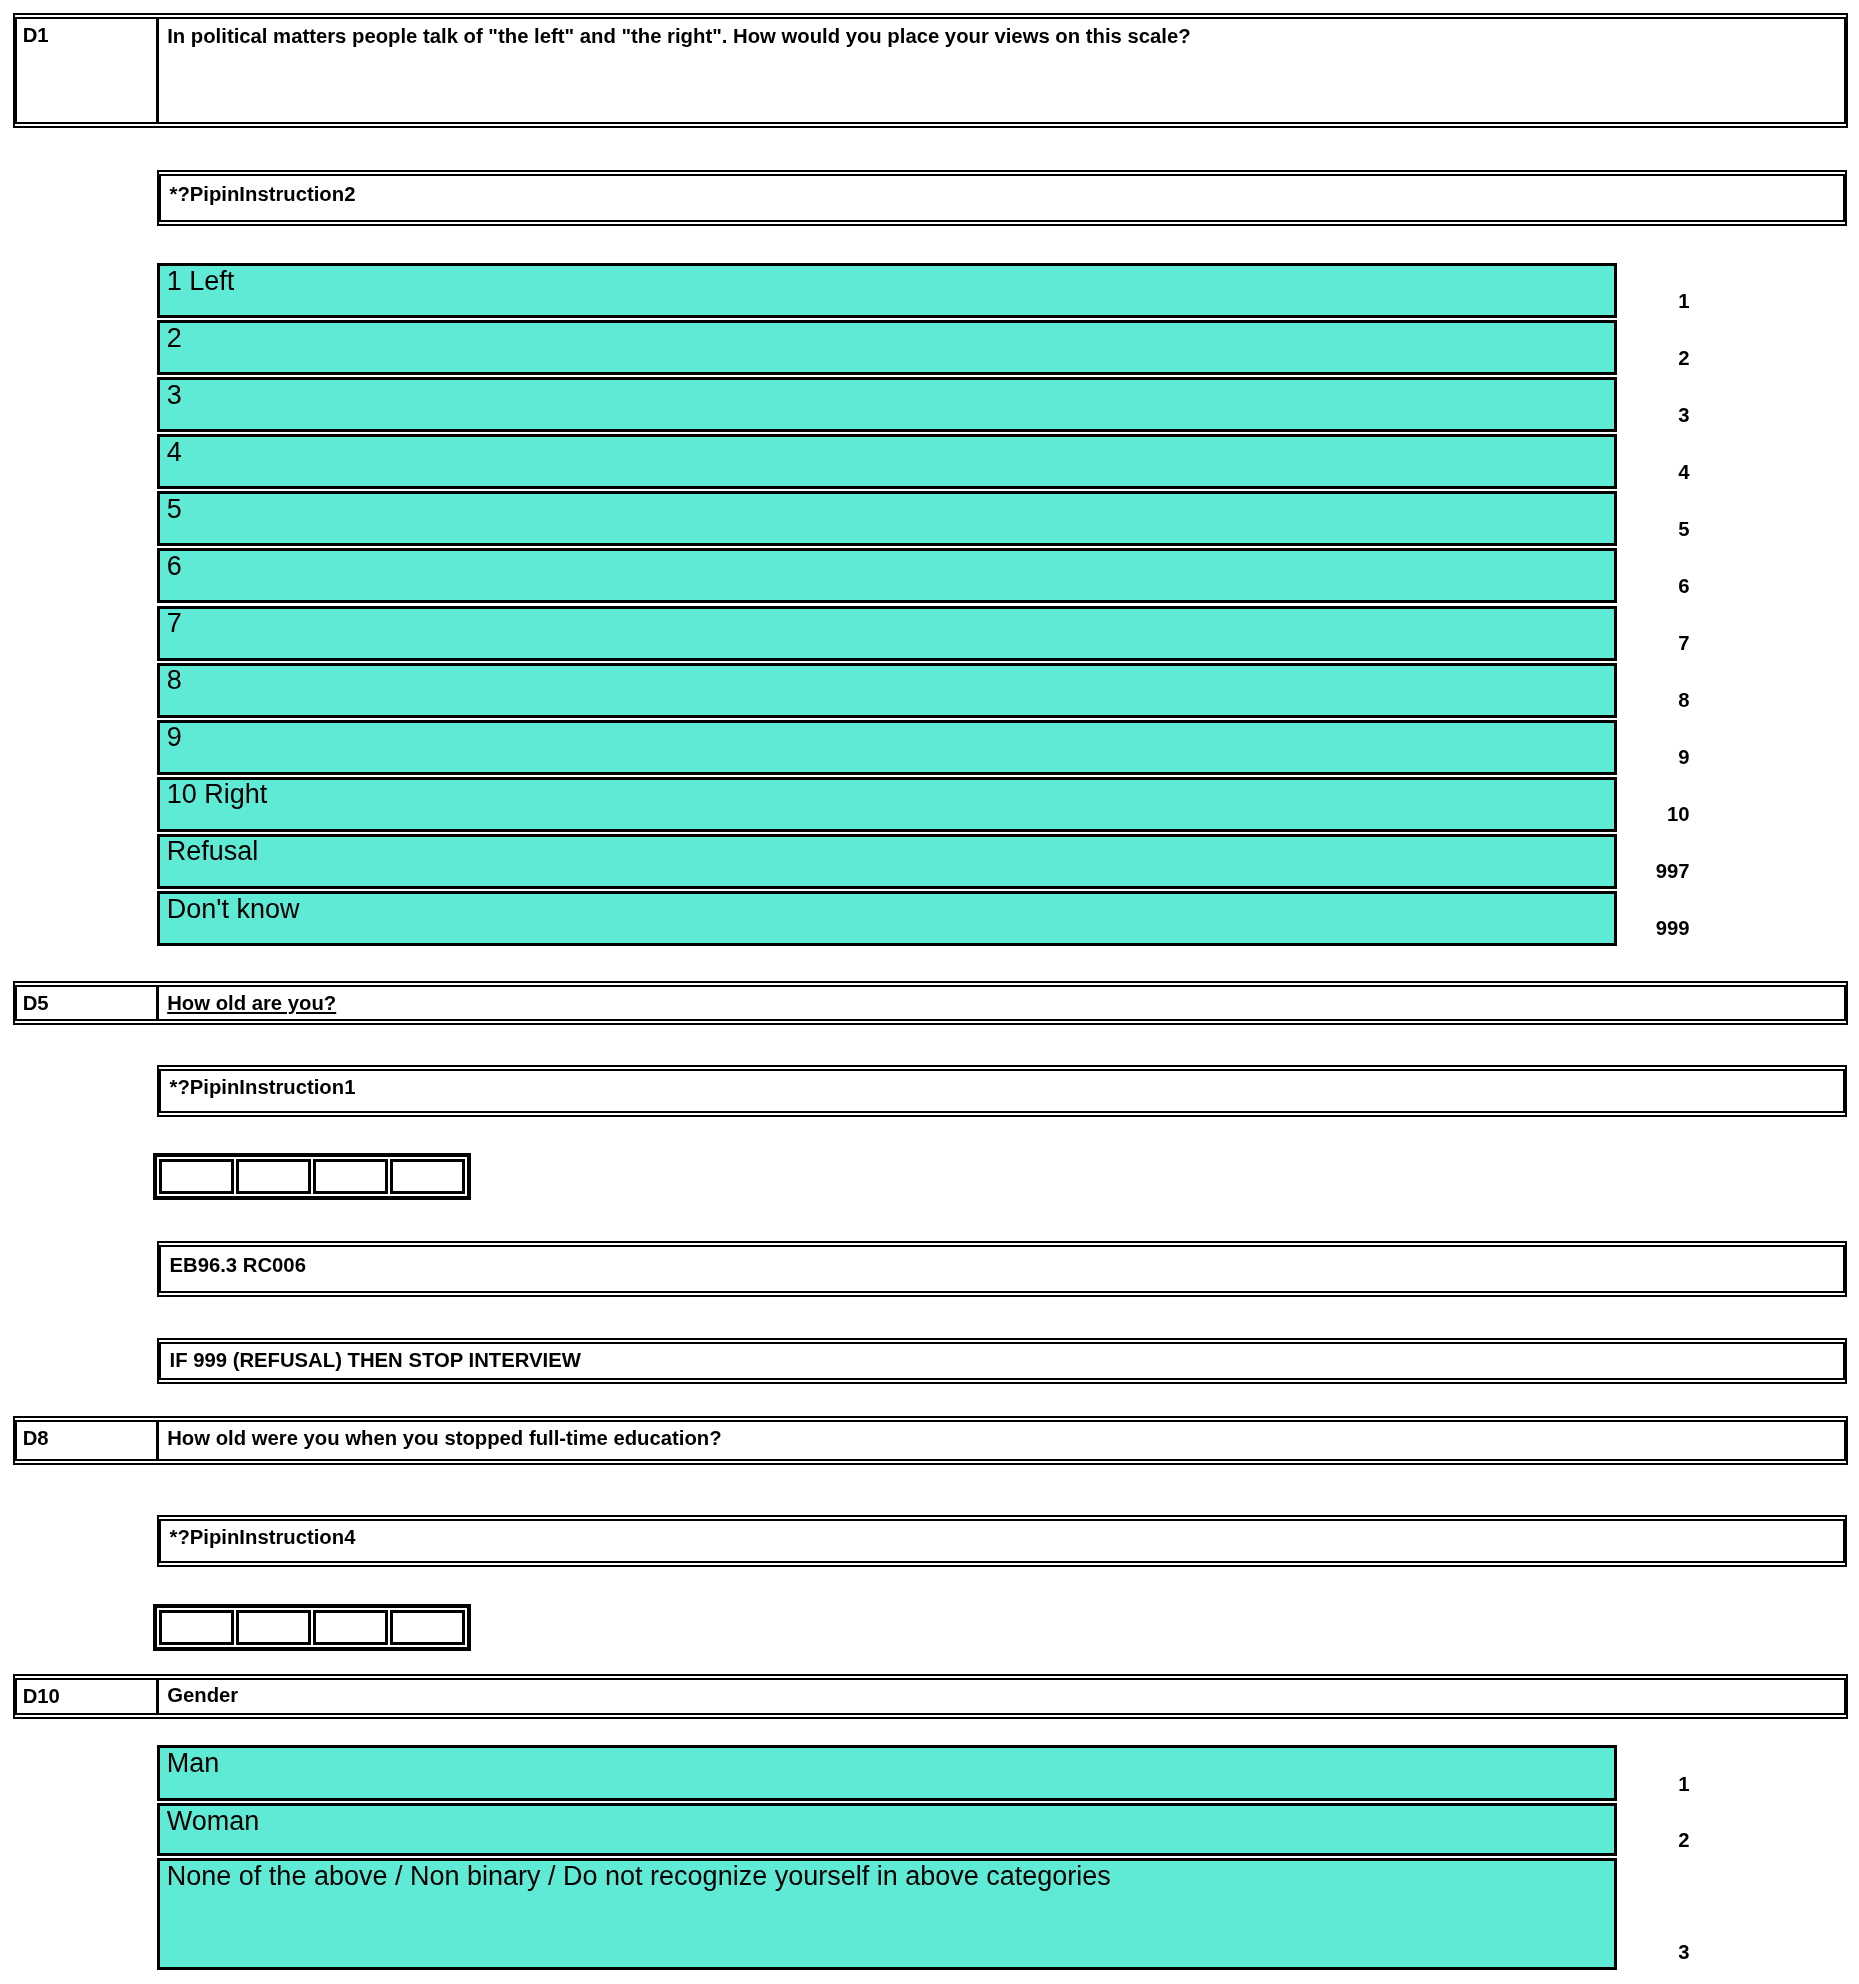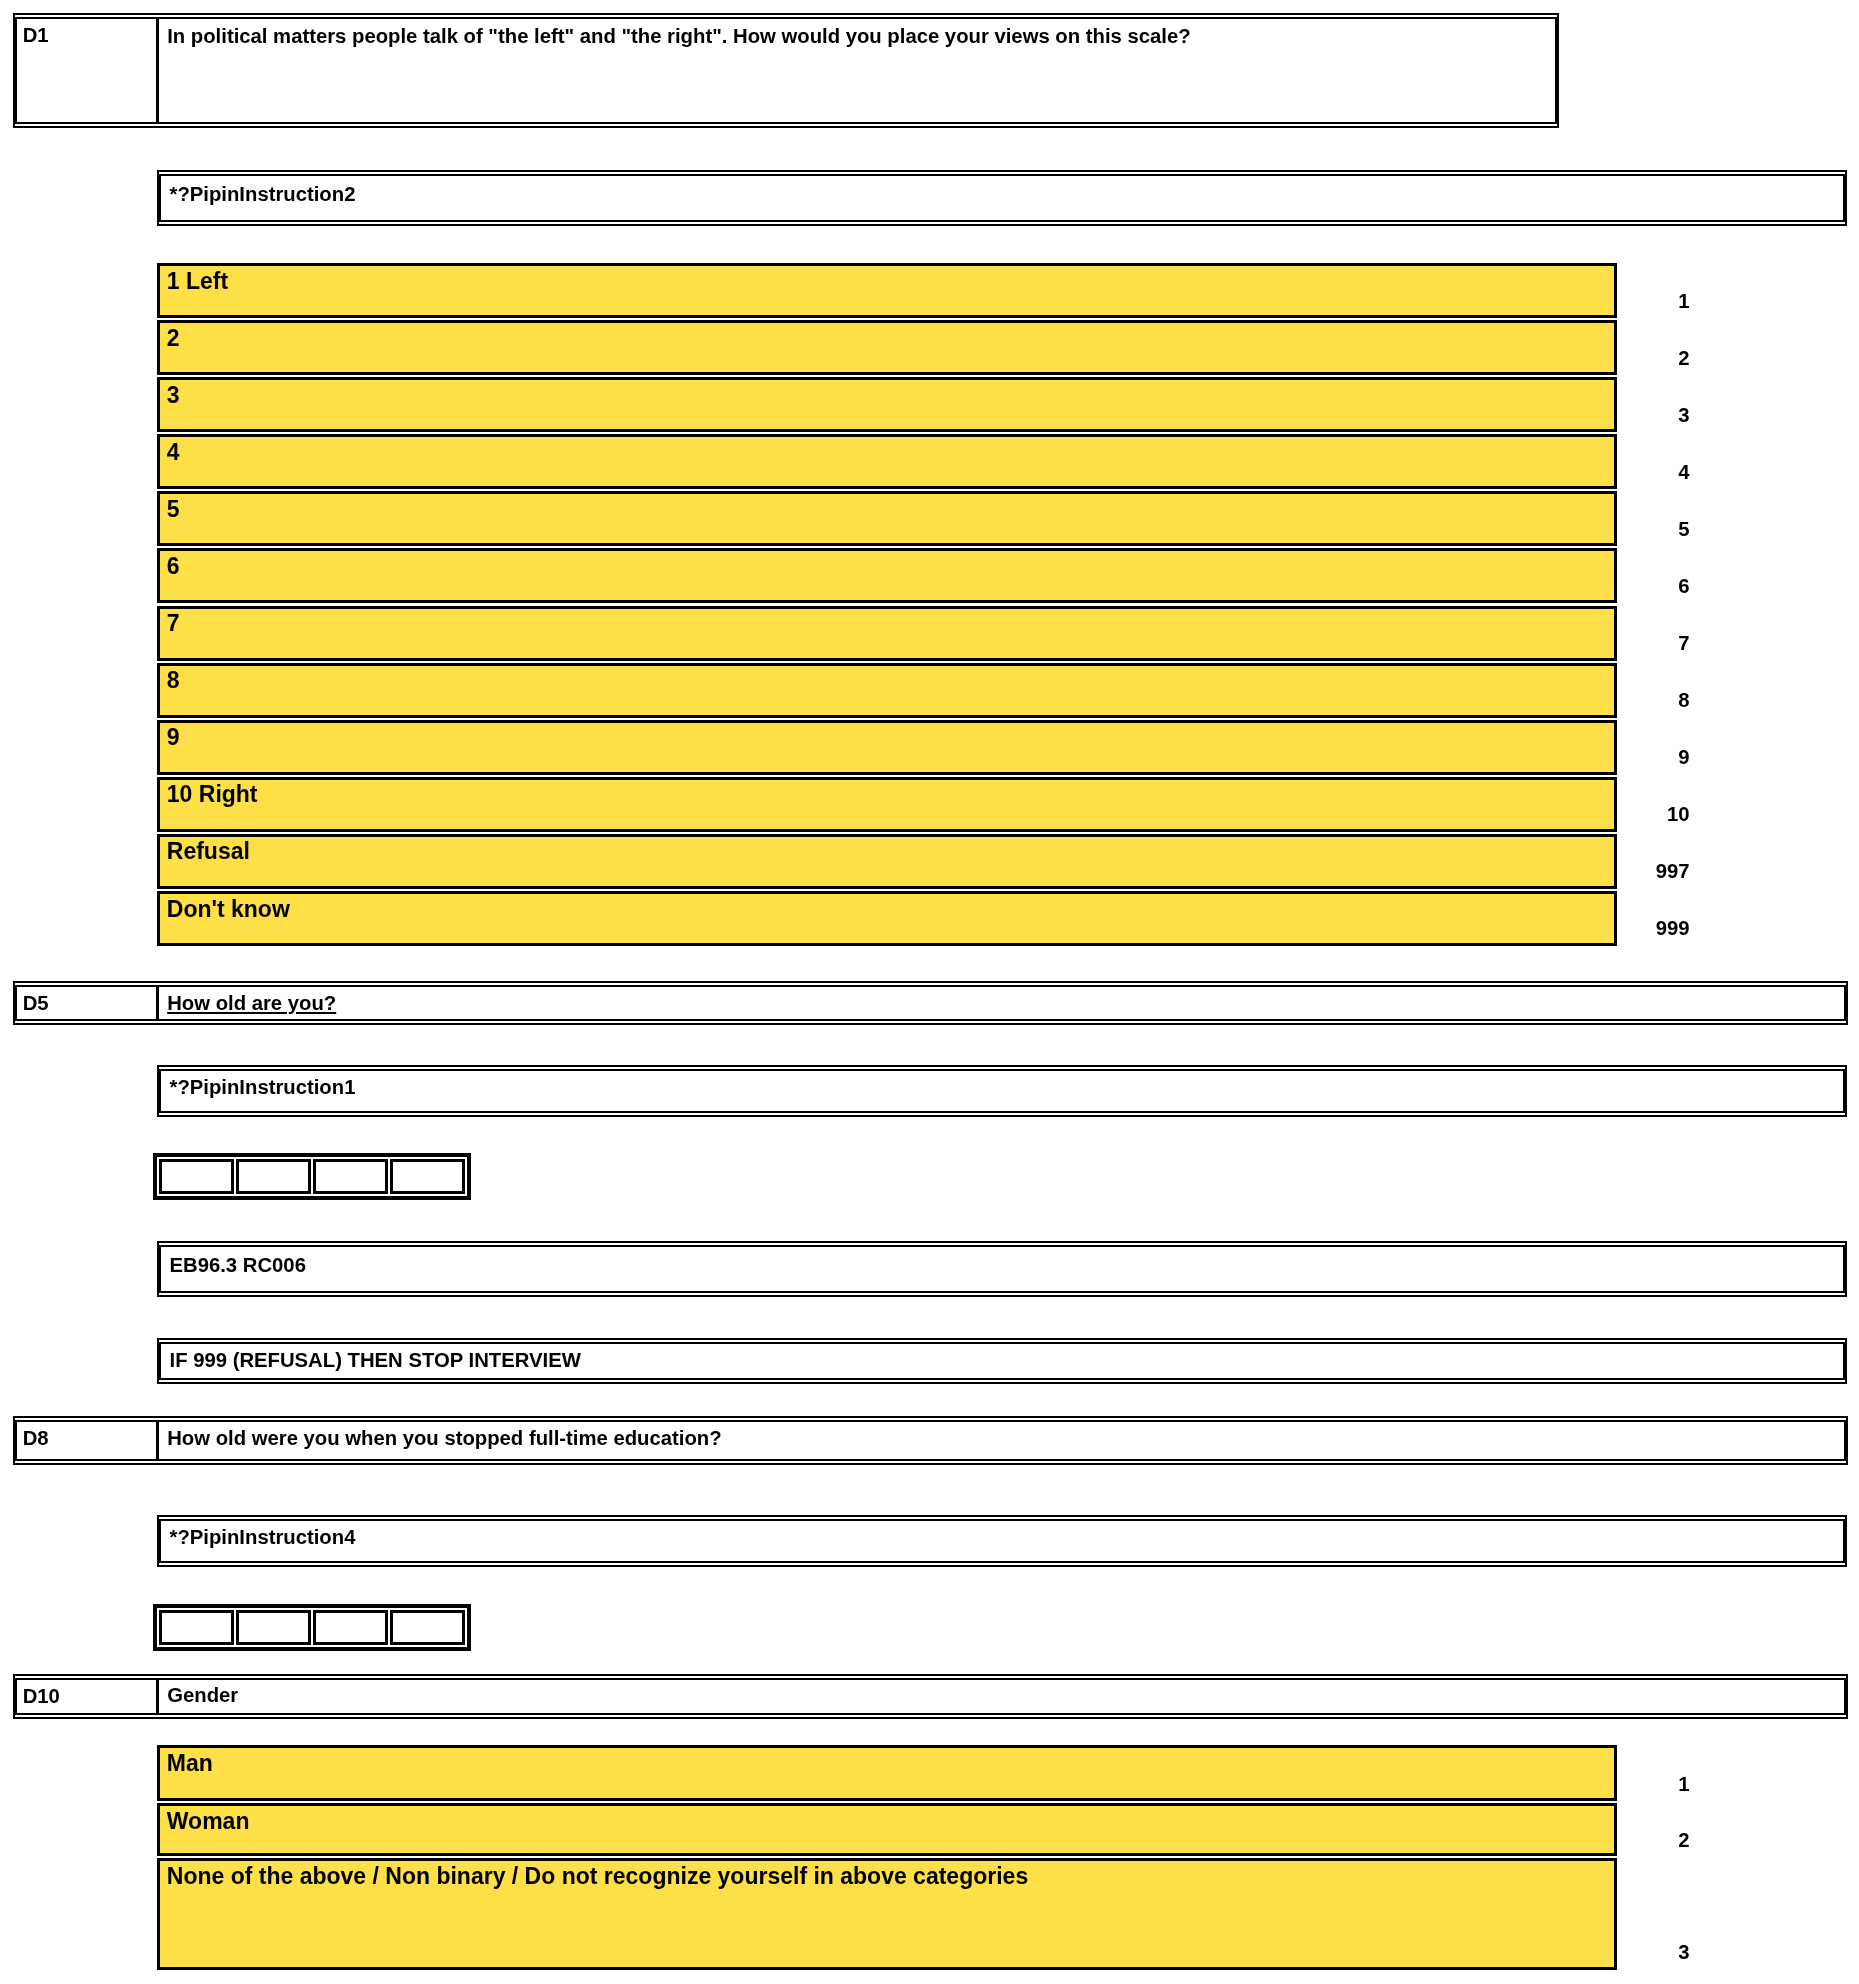--- a/index.html
+++ b/index.html
@@ -44,25 +44,25 @@
     font-size: 20.3px;
     font-weight: 700;
     line-height: 24px;
   }
 
   
   .opt-row {
     border: 3.8px solid #000;
     margin-bottom: 2.1px;
     padding: 2.5px 6.8px;
-    font-size: 23px;
-    font-weight: 700;
+    font-size: 27px;
+    font-weight: 400;
     line-height: 24px;
     box-sizing: border-box;
-    background: #fde047;
+    background: #5eead4;
   }
   .opt-row:last-child { margin-bottom: 0; }
 
   .code-col { display: flex; flex-direction: column; }
   .code-cell {
     display: flex;
     align-items: flex-end;
     justify-content: flex-end;
     padding: 0 6.4px 6.8px 0;
     font-size: 20.3px;
@@ -83,21 +83,21 @@
     border: 3.4px solid #000;
     box-sizing: border-box;
     background: #fff;
   }
 </style>
 </head>
 <body>
 
 <div id="page">
 
-  <div class="abs box qbox" style="left:12.7px; top:12.7px; width:1546px; height:115px;">
+  <div class="abs box qbox" style="left:12.7px; top:12.7px; width:1835px; height:115px;">
     <div class="qid">D1</div>
     <div class="qtext">In political matters people talk of "the left" and "the right". How would you place your views on this scale?</div>
   </div>
 
   <div class="abs box" style="left:157px; top:170px; width:1690px; height:56px;">
     <span class="inst-text">*?PipinInstruction2</span>
   </div>
 
   <div class="abs" style="left:157px; top:263px; width:1460px;">
     <div class="opt-row" style="height:55px;">1 Left</div>

